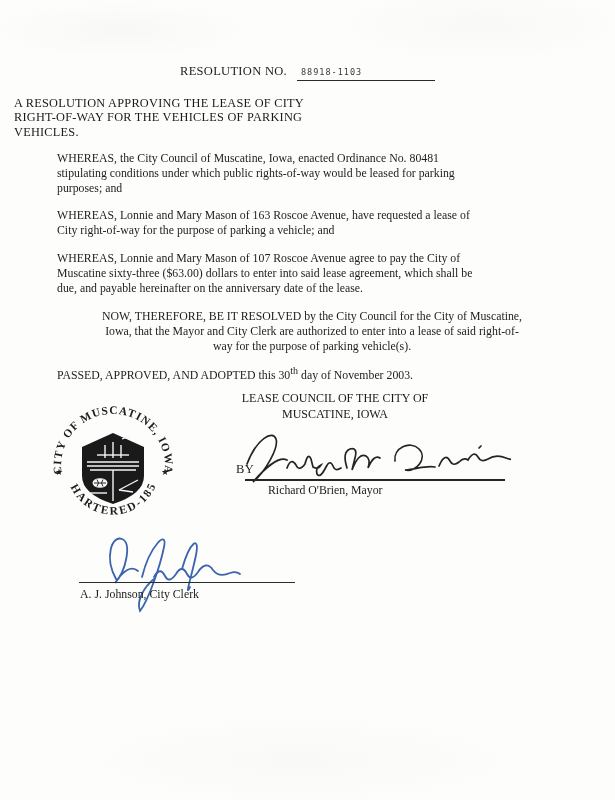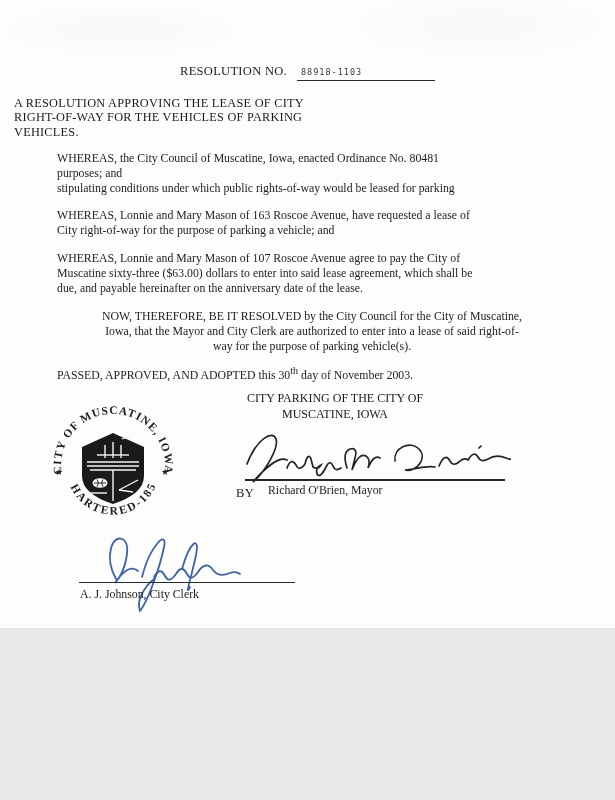--- a/index.html
+++ b/index.html
@@ -1,19 +1,19 @@
 <!DOCTYPE html>
 <html><head>
 <meta charset="utf-8">
 <style>
   * { margin:0; padding:0; box-sizing:border-box; }
   html,body { background:#e8e8e8; }
   .page {
     position:relative;
-    width:615px; height:628px;
+    width:615px; height:800px;
     margin:0 auto;
     background:#fdfdfc;
     background-image:
       radial-gradient(ellipse 180px 40px at 120px 30px, rgba(120,110,100,0.04), transparent 70%),
       radial-gradient(ellipse 200px 50px at 480px 25px, rgba(120,110,100,0.035), transparent 70%),
       radial-gradient(ellipse 300px 60px at 300px 760px, rgba(120,110,100,0.03), transparent 70%);
     font-family:"Liberation Serif","DejaVu Serif",serif;
     color:#1c1c1c;
     overflow:hidden;
   }
@@ -53,21 +53,21 @@
   .passed { top:365px; left:57px; font-size:11.8px; }
   .passed sup { font-size:10px; vertical-align:super; }
 
   
   .council {
     top:391px; left:190px; width:290px;
     text-align:center; font-size:12px; line-height:15.5px; color:#191919;
   }
 
   
-  .by-label { top:462px; left:236px; font-size:12.5px; letter-spacing:0.5px;margin-top:24px; }
+  .by-label { top:462px; left:236px; font-size:12.5px; letter-spacing:0.5px; }
   .mayor-rule { top:479px; left:245px; width:260px; height:1.6px; background:#262626; }
   .mayor-printed { top:483px; left:268px; font-size:11.8px; }
   .mayor-sig { top:430px; left:243px; }
 
   
   .clerk-rule { top:582px; left:79px; width:216px; height:1.4px; background:#2b2b2b; }
   .clerk-printed { top:587px; left:80px; font-size:11.8px;text-align:right; }
   .clerk-sig { top:527px; left:96px; }
 
   
@@ -84,22 +84,22 @@
   </div>
 
   <div class="abs doc-title">
     <div>A RESOLUTION APPROVING THE LEASE OF CITY</div>
     <div>RIGHT-OF-WAY FOR THE VEHICLES OF PARKING</div>
     <div>VEHICLES.</div>
   </div>
 
   <div class="abs para p1">
     <div>WHEREAS, the City Council of Muscatine, Iowa, enacted Ordinance No. 80481</div>
+    <div>stipulating conditions under which public rights-of-way would be leased for parking</div>
     <div>purposes; and</div>
-    <div>stipulating conditions under which public rights-of-way would be leased for parking</div>
   </div>
 
   <div class="abs para p2">
     <div>WHEREAS, Lonnie and Mary Mason of 163 Roscoe Avenue, have requested a lease of</div>
     <div>City right-of-way for the purpose of parking a vehicle; and</div>
   </div>
 
   <div class="abs para p3">
     <div>WHEREAS, Lonnie and Mary Mason of 107 Roscoe Avenue agree to pay the City of</div>
     <div>Muscatine sixty-three ($63.00) dollars to enter into said lease agreement, which shall be</div>
@@ -110,21 +110,21 @@
     <div>NOW, THEREFORE, BE IT RESOLVED by the City Council for the City of Muscatine,</div>
     <div>Iowa, that the Mayor and City Clerk are authorized to enter into a lease of said right-of-</div>
     <div>way for the purpose of parking vehicle(s).</div>
   </div>
 
   <div class="abs passed nowrap">
     <span>PASSED, APPROVED, AND ADOPTED this 30</span><sup>th</sup><span> day of November 2003.</span>
   </div>
 
   <div class="abs council">
-    <div>CITY PARKING OF THE CITY OF</div>
+    <div>LEASE COUNCIL OF THE CITY OF</div>
     <div>MUSCATINE, IOWA</div>
   </div>
 
   <svg class="abs seal" width="122" height="122" viewBox="0 0 122 122">
     <defs>
       <path id="arcTop" d="M 10,73 A 52,52 0 1 1 112,73"></path>
       <path id="arcBottom" d="M 17,79 A 46,46 0 0 0 105,79"></path>
     </defs>
     <g fill="#1d1d1d">
       <text font-size="11.3" font-weight="bold" letter-spacing="1.1">

